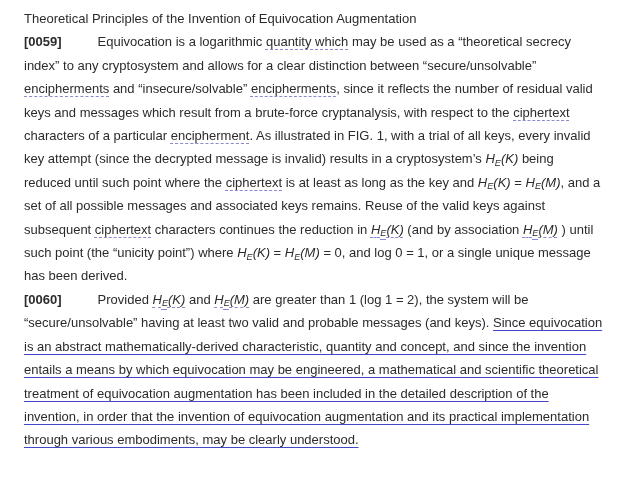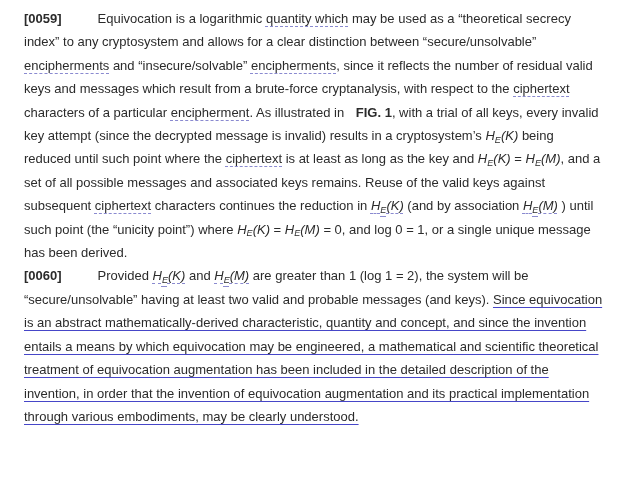--- a/index.html
+++ b/index.html
@@ -21,21 +21,21 @@
     white-space: nowrap;
   }
   .para {
     text-align: left;
   }
   .ptag {
     font-weight: bold;
     margin-right: 36px;
   }
   .seg { }
-  .b { font-weight: bold; margin-left: 8px; }
+  .b { font-weight: normal; }
   .i { font-style: italic; }
   .sub {
     font-size: 0.7em;
     position: relative;
     top: 0.28em;
     line-height: 0;
   }
   .u {
     text-decoration: underline;
     text-decoration-style: dashed;
@@ -48,17 +48,18 @@
     text-decoration-style: solid;
     text-decoration-color: var(--ins, #4646c8);
     text-decoration-thickness: 1px;
     text-underline-offset: 3px;
   }
 </style>
 </head>
 <body>
 
 <div>
+  <div class="heading">Theoretical Principles of the Invention of Equivocation Augmentation</div>
   <div>
       <div class="para"><span class="ptag">[0059]</span><span class="seg">Equivocation is a logarithmic </span><span class="seg u">quantity which</span><span class="seg"> may be used as a “theoretical secrecy index” to any cryptosystem and allows for a clear distinction between “secure/unsolvable” </span><span class="seg u">encipherments</span><span class="seg"> and “insecure/solvable” </span><span class="seg u">encipherments</span><span class="seg">, since it reflects the number of residual valid keys and messages which result from a brute-force cryptanalysis, with respect to the </span><span class="seg u">ciphertext</span><span class="seg"> characters of a particular </span><span class="seg u">encipherment</span><span class="seg">. As illustrated in </span><span class="seg b">FIG. 1</span><span class="seg">, with a trial of all keys, every invalid key attempt (since the decrypted message is invalid) results in a cryptosystem’s </span><span class="seg i">H</span><span class="seg i sub">E</span><span class="seg i">(K)</span><span class="seg"> being reduced until such point where the </span><span class="seg u">ciphertext</span><span class="seg"> is at least as long as the key and </span><span class="seg i">H</span><span class="seg i sub">E</span><span class="seg i">(K)</span><span class="seg"> = </span><span class="seg i">H</span><span class="seg i sub">E</span><span class="seg i">(M)</span><span class="seg">, and a set of all possible messages and associated keys remains. Reuse of the valid keys against subsequent </span><span class="seg u">ciphertext</span><span class="seg"> characters continues the reduction in </span><span class="seg i u">H</span><span class="seg i sub u">E</span><span class="seg i u">(K)</span><span class="seg"> (and by association </span><span class="seg i u">H</span><span class="seg i sub u">E</span><span class="seg i u">(M)</span><span class="seg"> ) until such point (the “unicity point”) where </span><span class="seg i">H</span><span class="seg i sub">E</span><span class="seg i">(K)</span><span class="seg"> = </span><span class="seg i">H</span><span class="seg i sub">E</span><span class="seg i">(M)</span><span class="seg"> = 0, and log 0 = 1, or a single unique message has been derived.</span></div>
       <div class="para"><span class="ptag">[0060]</span><span class="seg">Provided </span><span class="seg i u">H</span><span class="seg i sub u">E</span><span class="seg i u">(K)</span><span class="seg"> and </span><span class="seg i u">H</span><span class="seg i sub u">E</span><span class="seg i u">(M)</span><span class="seg">  are greater than 1 (log 1 = 2), the system will be “secure/unsolvable” having at least two valid and probable messages (and keys). </span><span class="seg ins">Since equivocation is an abstract mathematically-derived characteristic, quantity and concept, and since the invention entails a means by which equivocation may be engineered, a mathematical and scientific theoretical treatment of equivocation augmentation has been included in the detailed description of the invention, in order that the invention of equivocation augmentation and its practical implementation through various embodiments, may be clearly understood.</span></div>
     </div>
 </div>
 
 </body></html>

